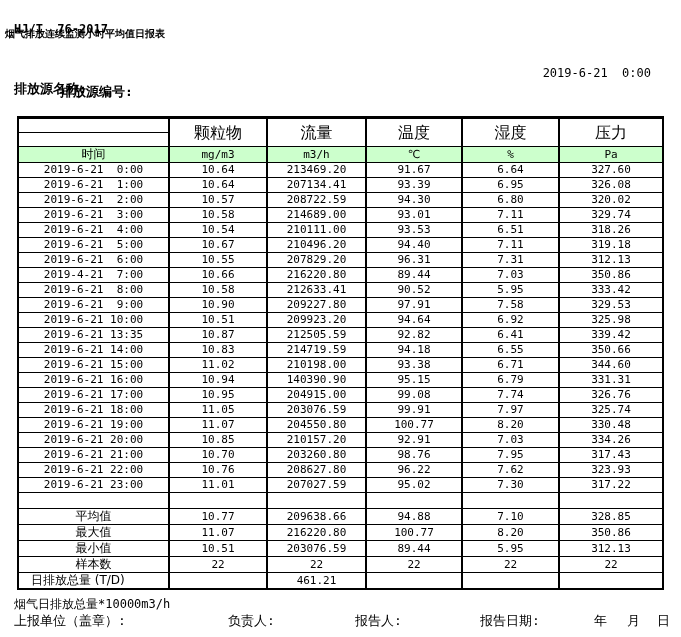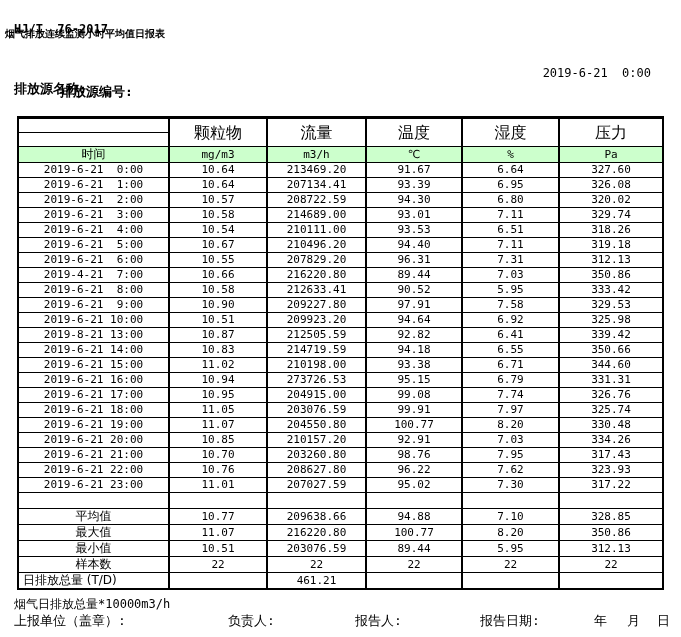--- a/index.html
+++ b/index.html
@@ -18,21 +18,21 @@
     border-top:1px solid #000;border-bottom:1px solid #000;
     padding:0;text-align:center;vertical-align:middle;overflow:hidden;
     font-size:11px;line-height:14px;height:14px;white-space:pre;}
   #report-table td.hdr{font-size:16px;font-family:"DejaVu Sans",sans-serif;}
   #report-table tr.unit-row td{background:#ccffcc;height:15px;line-height:15px;}
   #report-table tr.unit-row td.hdr{font-size:12px;}
   #report-table tr.head-split td{height:13px;line-height:13px;}
   #report-table tr.spacer-row td{height:15px;}
   #report-table tr.summary-row td{height:15px;line-height:15px;}
   #report-table td.lbl{font-family:"DejaVu Sans",sans-serif;font-size:12px;}
-  #report-table td.lbl-left{text-align:left;padding-left:4px;}
+  #report-table td.lbl-left{text-align:left;padding-left:12px;}
   #footer-note{position:absolute;left:14px;top:596px;font-size:12px;}
   .footer-item{position:absolute;top:612px;font-size:13px;}
 </style>
 </head>
 <body>
 
 <div id="page">
 
   <div id="standard" class="pre">HJ/T  76-2017</div>
   <div id="title">烟气排放连续监测小时平均值日报表</div>
@@ -153,21 +153,21 @@
         </tr>
         <tr>
           <td>2019-6-21 10:00</td>
           <td>10.51</td>
           <td>209923.20</td>
           <td>94.64</td>
           <td>6.92</td>
           <td>325.98</td>
         </tr>
         <tr>
-          <td>2019-8-21 13:00</td>
+          <td>2019-6-21 13:35</td>
           <td>10.87</td>
           <td>212505.59</td>
           <td>92.82</td>
           <td>6.41</td>
           <td>339.42</td>
         </tr>
         <tr>
           <td>2019-6-21 14:00</td>
           <td>10.83</td>
           <td>214719.59</td>
@@ -179,21 +179,21 @@
           <td>2019-6-21 15:00</td>
           <td>11.02</td>
           <td>210198.00</td>
           <td>93.38</td>
           <td>6.71</td>
           <td>344.60</td>
         </tr>
         <tr>
           <td>2019-6-21 16:00</td>
           <td>10.94</td>
-          <td>273726.53</td>
+          <td>140390.90</td>
           <td>95.15</td>
           <td>6.79</td>
           <td>331.31</td>
         </tr>
         <tr>
           <td>2019-6-21 17:00</td>
           <td>10.95</td>
           <td>204915.00</td>
           <td>99.08</td>
           <td>7.74</td>

